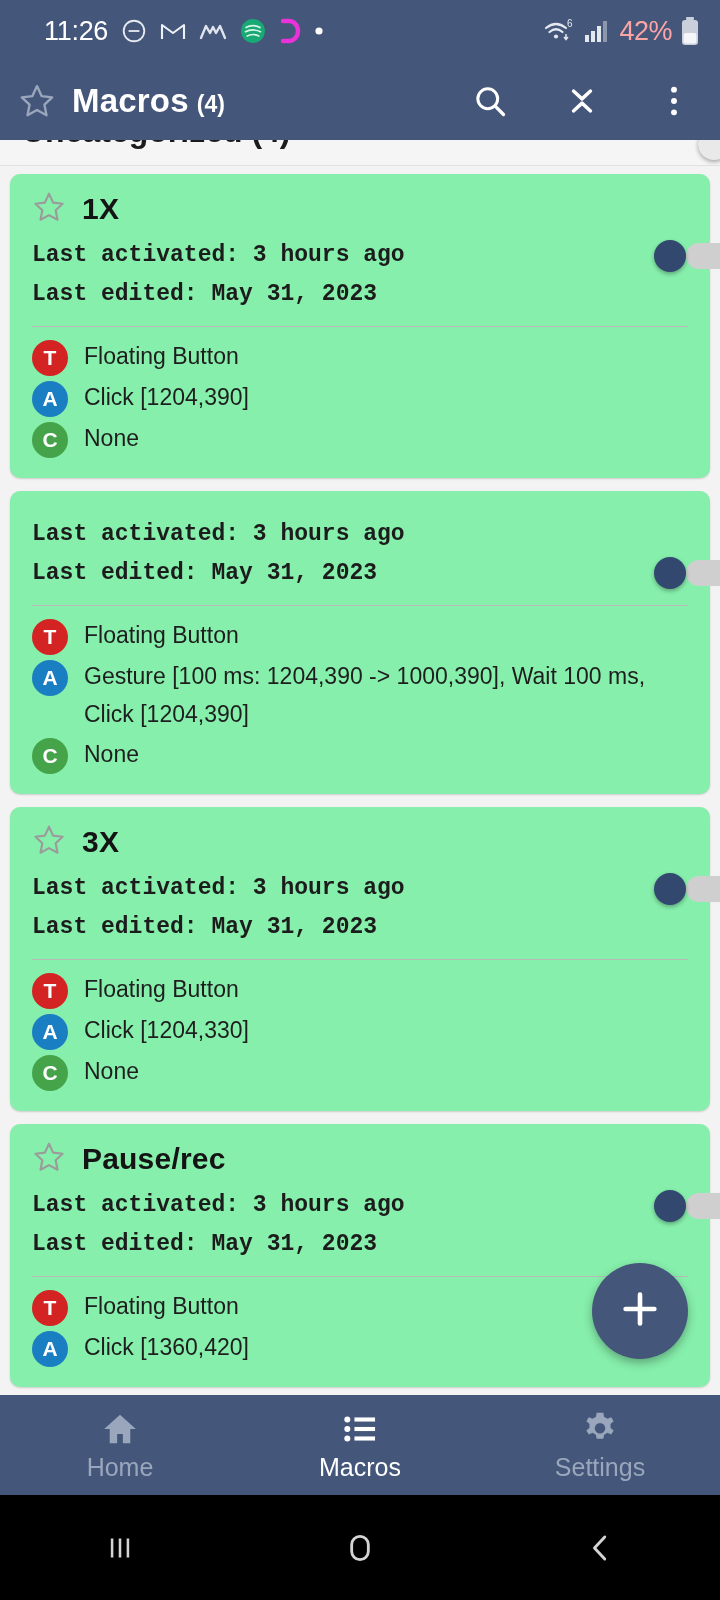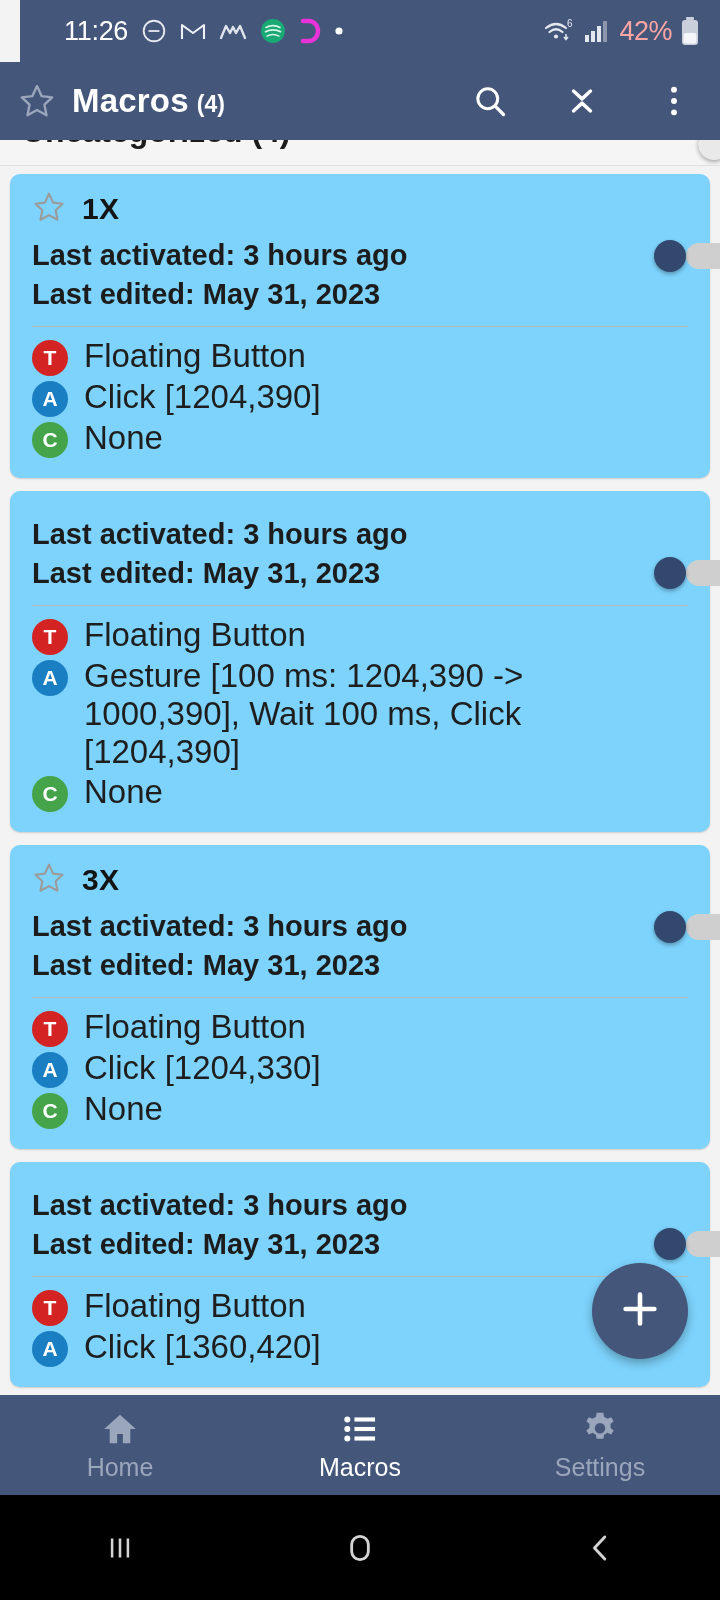--- a/index.html
+++ b/index.html
@@ -23,21 +23,20 @@
 
   
   .status-bar {
     height: 62px;
     background: #44567a;
     display: flex;
     align-items: center;
     padding: 0 20px 0 44px;
     flex: none;
     color: #ffffff;
-    margin-left: 20px;
   }
   .status-left {
     display: flex;
     align-items: center;
     gap: 13px;
   }
   .status-clock {
     font-size: 27px;
     font-weight: 400;
     letter-spacing: -0.3px;
@@ -144,44 +143,45 @@
     border-radius: 50%;
     box-shadow: 0 2px 4px rgba(0,0,0,0.32);
   }
   .switch.on .thumb { right: 0; background: #32486f; }
   .switch.off .thumb { left: 0; background: #e9e9e9; }
   .switch.off .track { background: #c2c6cb; }
 
   
   .cards { padding: 8px 10px 0 10px; }
   .card {
-    background: #7dd3fc;
+    background: #86efac;
     border-radius: 10px;
     margin-bottom: 13px;
     padding: 16px 22px 18px 22px;
     position: relative;
     box-shadow: 0 1px 2px rgba(0,0,0,0.16);
   }
   .card-head {
     display: flex;
     align-items: center;
     gap: 16px;
   }
   .card-title {
     font-size: 30px;
     font-weight: bold;
     color: #141414;
     letter-spacing: 0.2px;
   }
   .card-meta { margin-top: 8px; }
   .meta-line {
-    font-size: 29px;
+    font-size: 23px;
     font-weight: bold;
     color: #1c1c1c;
     line-height: 39px;
+    font-family: Liberation Mono, monospace;
   }
   .card-switch {
     position: absolute;
     right: 24px;
     top: 66px;
   }
   .card-divider {
     height: 1px;
     background: #b9b9b9;
     margin: 12px 0 10px 0;
@@ -202,21 +202,21 @@
     display: flex;
     align-items: center;
     justify-content: center;
     flex: none;
     margin-top: 3px;
   }
   .badge.t { background: #d32323; }
   .badge.a { background: #1a7ec2; }
   .badge.c { background: #45a34a; }
   .action-text {
-    font-size: 33px;
+    font-size: 23px;
     color: #1e1e1e;
     line-height: 38px;
     padding-right: 30px;
   }
 
   
   .fab {
     position: absolute;
     right: 32px;
     bottom: 36px;
@@ -488,20 +488,28 @@
             <span class="action-text">Click [1204,330]</span>
           </div>
           <div class="action-row">
             <span class="badge c">C</span>
             <span class="action-text">None</span>
           </div>
         </div>
       </div>
 
       <div class="card">
+        <div class="card-head">
+          <span>
+            <svg width="34" height="34" viewBox="0 0 24 24">
+              <path d="M12 2.6 L14.9 8.9 L21.6 9.7 L16.7 14.3 L18 21 L12 17.7 L6 21 L7.3 14.3 L2.4 9.7 L9.1 8.9 Z" fill="none" stroke="#9b9b9b" stroke-width="1.5" stroke-linejoin="round"></path>
+            </svg>
+          </span>
+          <span class="card-title">Pause/rec</span>
+        </div>
         <div class="card-meta">
           <div class="meta-line">Last activated: 3 hours ago</div>
           <div class="meta-line">Last edited: May 31, 2023</div>
         </div>
         <span class="card-switch">
           <span class="switch on">
             <span class="track"></span>
             <span class="thumb"></span>
           </span>
         </span>

